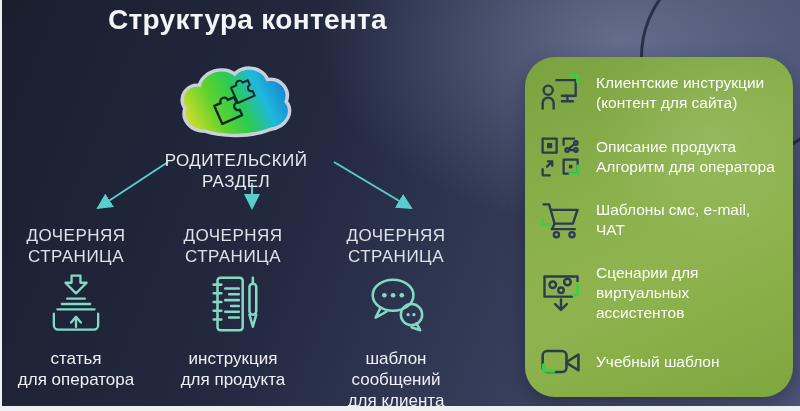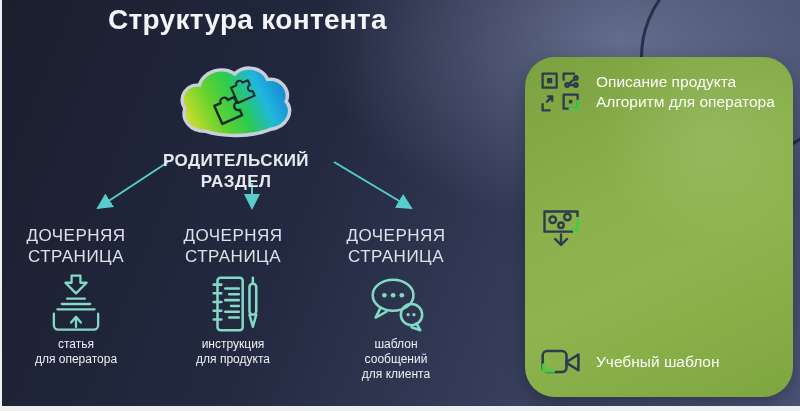--- a/index.html
+++ b/index.html
@@ -14,33 +14,33 @@
   
   .ring{position:absolute;left:638px;top:-45px;width:198px;height:198px;border-radius:50%;
     border:3px solid rgba(32,39,62,0.85);z-index:1;}
 
   .title{position:absolute;left:106px;top:4px;z-index:2;
     font-size:28px;font-weight:800;color:#f3f5f9;letter-spacing:.3px;}
 
   
   .parent-col{position:absolute;left:156px;top:60px;width:156px;text-align:center;z-index:2;}
   .parent-col .cloud-wrap{display:inline-block;width:122px;height:86px;}
-  .parent-label{margin-top:0px;font-size:17px;color:#e7eaf0;line-height:1.25;letter-spacing:.4px;font-weight:bold;}
+  .parent-label{margin-top:0px;font-size:17px;color:#e7eaf0;line-height:1.25;letter-spacing:.4px;}
 
   
   .arrows{position:absolute;left:0;top:0;width:100%;height:100%;z-index:1;pointer-events:none;}
 
   
   .child-col{position:absolute;top:226px;width:152px;text-align:center;z-index:2;}
   .child-col.c1{left:-2px;}
   .child-col.c2{left:155px;}
   .child-col.c3{left:318px;}
   .child-label{font-size:17px;color:#dde2ea;line-height:1.22;letter-spacing:.5px;}
   .child-icon{margin-top:6px;height:62px;display:flex;align-items:center;justify-content:center;}
-  .child-caption{margin-top:2px;font-size:12px;color:#eef0f5;line-height:1.22;}
+  .child-caption{margin-top:14px;font-size:17px;color:#eef0f5;line-height:1.22;}
 
   
   .panel{position:absolute;left:523px;top:57px;width:268px;height:340px;border-radius:30px;z-index:2;
     background:
       radial-gradient(circle 150px at 68% 22%, rgba(255,255,255,0.10), rgba(255,255,255,0) 75%),
       linear-gradient(155deg,#7aa23f 0%,#8bb14c 40%,#8fb44f 60%,#7ea63f 100%);
     box-shadow:0 6px 18px rgba(0,0,0,0.25);
     display:flex;flex-direction:column;justify-content:space-between;
     padding:14px 12px 16px 14px;box-sizing:border-box;}
   .panel-row{display:flex;align-items:center;gap:13px;}
@@ -142,20 +142,33 @@
           <circle cx="51.5" cy="41" r="1.7" fill="#84d9c5" stroke="none"></circle>
         </svg>
       </div>
       <div class="child-caption prewrap">шаблон
 сообщений
 для клиента</div>
     </div>
 
     <div class="panel">
 
+      <div class="panel-row">
+        <span class="panel-icon">
+          <svg width="44" height="44" viewBox="0 0 48 48" fill="none" stroke="#2c3b4f" stroke-width="2.6" stroke-linejoin="round" stroke-linecap="round">
+            <circle cx="10" cy="21" r="5"></circle>
+            <path d="M4 41 v-6 a6 6 0 0 1 12 0 v6"></path>
+            <path d="M19 10 h21 v17 H25"></path>
+            <path d="M31 27 v6 M25 33 h12"></path>
+            <path d="M34 5 h8 v7" stroke="#3ecc49" stroke-width="3"></path>
+          </svg>
+        </span>
+        <span class="panel-text prewrap">Клиентские инструкции
+(контент для сайта)</span>
+      </div>
 
       <div class="panel-row">
         <span class="panel-icon">
           <svg width="42" height="42" viewBox="0 0 48 48" fill="none" stroke="#2c3b4f" stroke-width="2.6" stroke-linejoin="round" stroke-linecap="round">
             <rect x="3" y="3" width="16" height="16"></rect>
             <rect x="8" y="8" width="6" height="6" fill="#2c3b4f" stroke="none"></rect>
             <path d="M27 10 V3 h12"></path>
             <circle cx="31" cy="16" r="2"></circle>
               <circle cx="41" cy="8" r="2"></circle>
               <circle cx="41" cy="16" r="2"></circle>
@@ -164,32 +177,46 @@
             <path d="M8 35 l6 -6 m0 5 v-5 h-5"></path>
             <rect x="27" y="27" width="16" height="16"></rect>
             <rect x="33" y="33" width="4" height="4" fill="#2c3b4f" stroke="none"></rect>
             <path d="M43 34 v9 h-9" stroke="#3ecc49" stroke-width="3"></path>
           </svg>
         </span>
         <span class="panel-text prewrap">Описание продукта
 Алгоритм для оператора</span>
       </div>
 
+      <div class="panel-row">
+        <span class="panel-icon">
+          <svg width="44" height="44" viewBox="0 0 48 48" fill="none" stroke="#2c3b4f" stroke-width="2.6" stroke-linejoin="round" stroke-linecap="round">
+            <path d="M5 7 h6 l6 21 h20 l5 -15 H14"></path>
+            <path d="M17 28 l-3 6 h25"></path>
+            <circle cx="19" cy="40" r="2.8"></circle>
+            <circle cx="36" cy="40" r="2.8"></circle>
+            <path d="M4 23 v6 h9" stroke="#3ecc49" stroke-width="3.2"></path>
+          </svg>
+        </span>
+        <span class="panel-text prewrap">Шаблоны смс, e-mail, ЧАТ</span>
+      </div>
 
       <div class="panel-row">
         <span class="panel-icon">
           <svg width="44" height="44" viewBox="0 0 48 48" fill="none" stroke="#2c3b4f" stroke-width="2.6" stroke-linejoin="round" stroke-linecap="round">
             <path d="M42 11 V6 H6 v22 h30"></path>
             <circle cx="15" cy="15" r="3.6"></circle>
             <circle cx="24" cy="21" r="3"></circle>
             <circle cx="31" cy="12" r="3.6"></circle>
             <path d="M24 31 v10 M17.5 36 l6.5 6.5 6.5 -6.5"></path>
             <path d="M42 15 v11 h-5" stroke="#3ecc49" stroke-width="3"></path>
           </svg>
         </span>
+        <span class="panel-text prewrap">Сценарии для
+виртуальных ассистентов</span>
       </div>
 
       <div class="panel-row">
         <span class="panel-icon">
           <svg width="44" height="38" viewBox="0 0 48 40" fill="none" stroke="#2c3b4f" stroke-width="2.8" stroke-linejoin="round" stroke-linecap="round">
             <rect x="4" y="8" width="26" height="23" rx="5"></rect>
             <path d="M30 20 l13 -8 v17 l-13 -8"></path>
             <path d="M5 23 v7 h11" stroke="#3ecc49" stroke-width="3.4"></path>
           </svg>
         </span>

